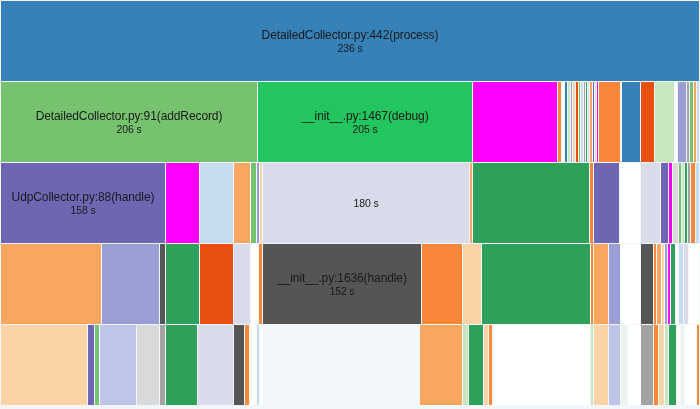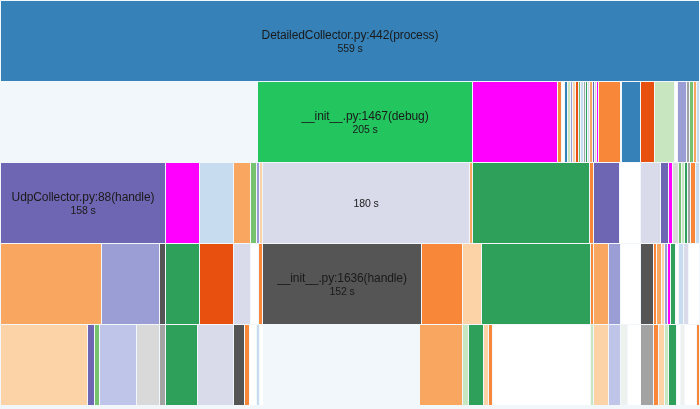--- a/index.html
+++ b/index.html
@@ -45,24 +45,28 @@
     letter-spacing: -0.1px;
   }
 </style>
 </head>
 <body>
 
 <div id="flamegraph" style="background: rgb(242, 247, 251); width: 700px;">
     <div class="row" style="top: 1px; height: 80px;">
       <div class="frame" style="left: 1px; width: 698px; height: 80px; background: rgb(53, 129, 184);">
         <span class="fn">DetailedCollector.py:442(process)</span>
-        <span class="tm">559 s</span>
+        <span class="tm">236 s</span>
       </div>
     </div>
     <div class="row" style="top: 82px; height: 80px;">
+      <div class="frame" style="left: 1px; width: 256px; height: 80px; background: rgb(118, 194, 111);">
+        <span class="fn">DetailedCollector.py:91(addRecord)</span>
+        <span class="tm">206 s</span>
+      </div>
       <div class="frame" style="left: 258px; width: 214px; height: 80px; background: #22c55e;">
         <span class="fn">__init__.py:1467(debug)</span>
         <span class="tm">205 s</span>
       </div>
       <div class="frame nolabel" style="left: 473px; width: 84px; height: 80px; background: rgb(255, 0, 255);"></div>
       <div class="frame nolabel" style="left: 558px; width: 3px; height: 80px; background: rgb(249, 135, 58);"></div>
       <div class="frame nolabel" style="left: 562px; width: 2px; height: 80px; background: rgb(255, 255, 255);"></div>
       <div class="frame nolabel" style="left: 565px; width: 2px; height: 80px; background: rgb(53, 129, 184);"></div>
       <div class="frame nolabel" style="left: 568px; width: 2px; height: 80px; background: rgb(200, 231, 192);"></div>
       <div class="frame nolabel" style="left: 571px; width: 1px; height: 80px; background: rgb(154, 158, 212);"></div>

